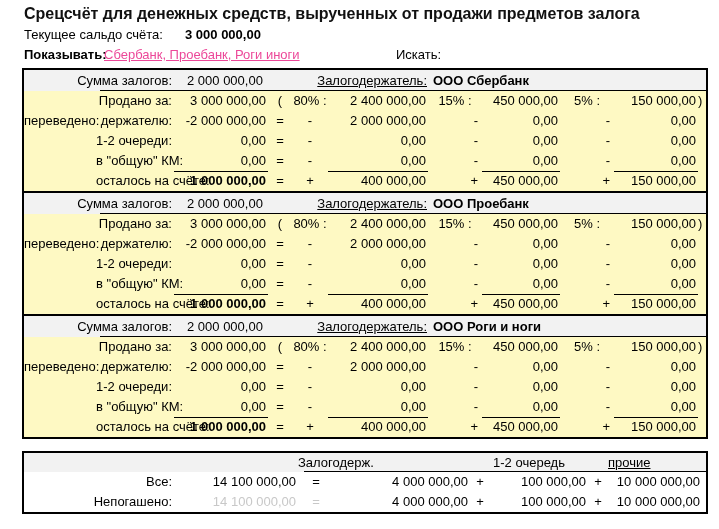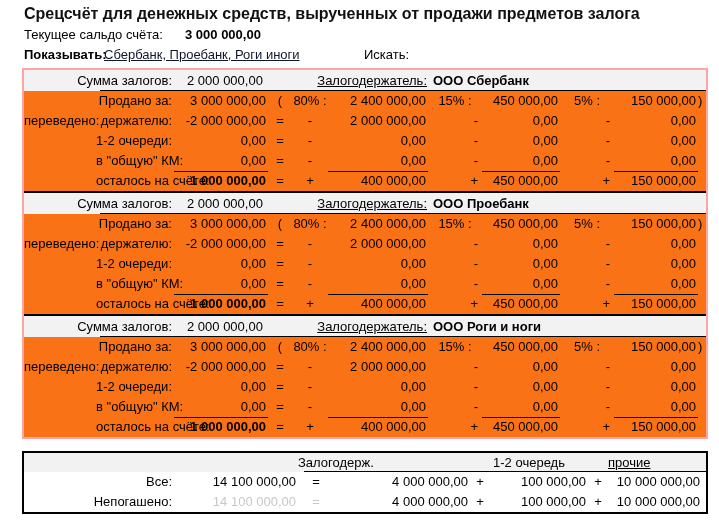--- a/index.html
+++ b/index.html
@@ -4,23 +4,23 @@
 <style>
   html,body{margin:0;padding:0;background:#fff;}
   *{box-sizing:border-box;}
   body{font-family:"Liberation Sans","DejaVu Sans",sans-serif;font-size:13px;color:#000;}
   .page{width:719px;height:529px;background:#fff;padding:2px 11px 0 22px;overflow:hidden;}
   .title{font-size:16px;font-weight:bold;line-height:22px;margin:1px 0 0 2px;color:#111;white-space:nowrap;}
   .top-line{position:relative;height:20px;line-height:20px;margin-left:2px;white-space:nowrap;}
   .balance-label{display:inline-block;width:161px;}
   .balance-value{font-weight:bold;}
   .filter-label{display:inline-block;width:80px;font-weight:bold;}
-  .filter-link{color:#0f172a;text-decoration:underline;cursor:pointer;}
-  .search-label{position:absolute;left:340px;top:0;}
-  .blocks{width:686px;border:2px solid #fca5a5;margin-top:3px;background:#f97316;}
+  .filter-link{color:#ec4899;text-decoration:underline;cursor:pointer;}
+  .search-label{position:absolute;left:372px;top:0;}
+  .blocks{width:686px;border:2px solid #000000;margin-top:3px;background:#fef9c3;}
   .block + .block{border-top:2px solid #000;}
   .row{display:grid;grid-template-columns:72px 78px 94px 24px 36px 100px 54px 78px 54px 84px 8px;height:20px;line-height:20px;}
   .cell{white-space:nowrap;overflow:visible;padding:0;}
   .r{text-align:right;padding-right:2px;}
   .c{text-align:center;}
   .bold{font-weight:bold;}
   .hdr{position:relative;background:#f2f2f2;height:21px;line-height:21px;}
   .hdr::after{content:"";position:absolute;left:76px;right:0;bottom:0;height:1px;background:#000;}
   .cell.ab{grid-column:span 2;text-align:right;padding-right:2px;}
   .cell.cd{grid-column:span 2;text-align:left;padding-left:13px;}

